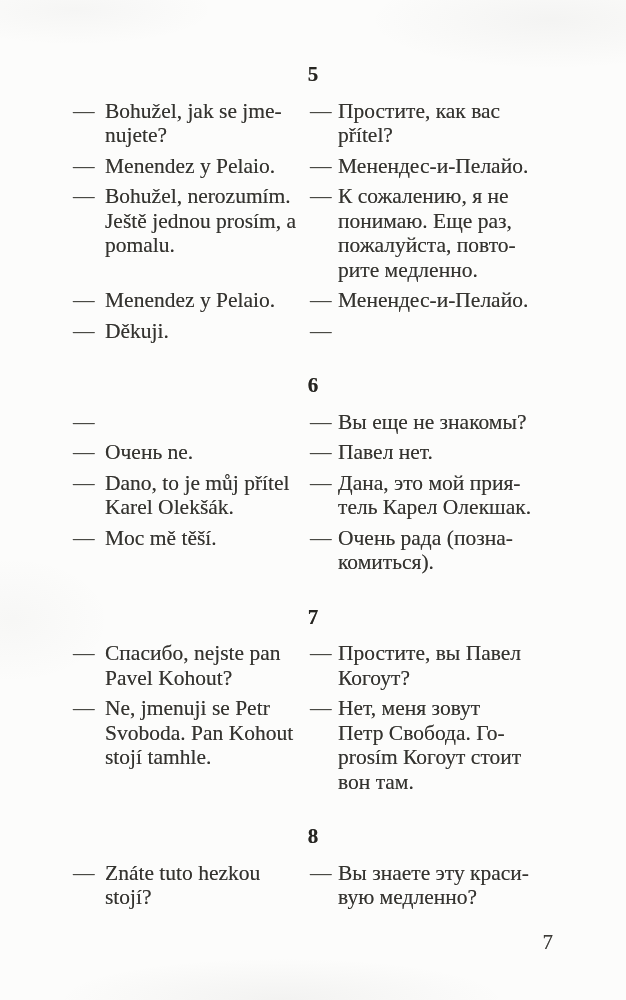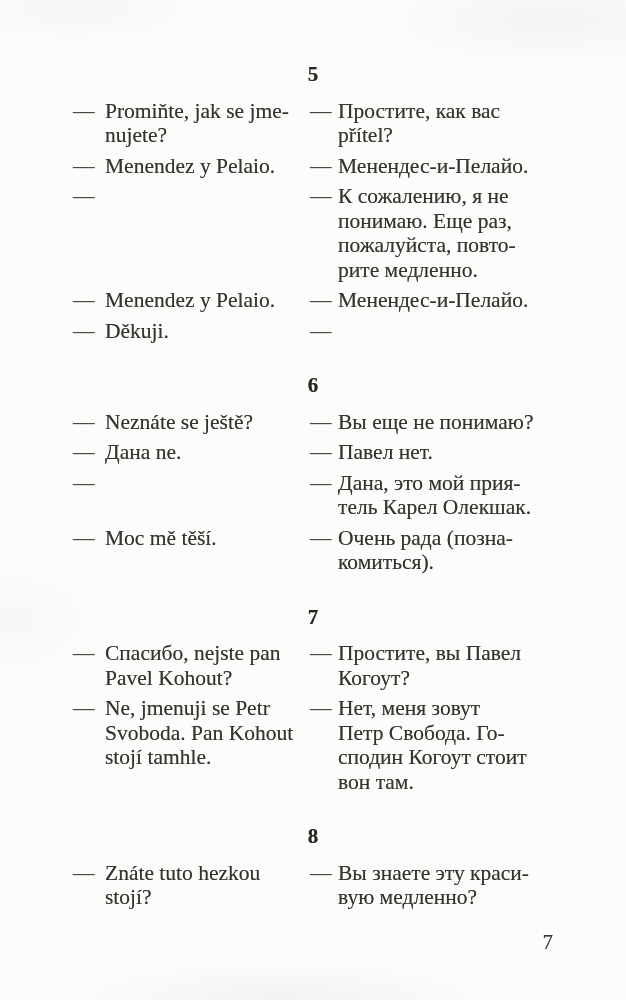--- a/index.html
+++ b/index.html
@@ -68,21 +68,21 @@
 <body>
 
 <div class="page">
   <div class="content">
 
     <section class="section">
       <div class="section-number">5</div>
       <div class="row">
         <div class="col col-cs">
           <span class="dash">—</span>
-          <div class="text">Promiňte, jak se jme-
+          <div class="text">Bohužel, jak se jme-
 nujete?</div>
         </div>
         <div class="col col-ru">
           <span class="dash">—</span>
           <div class="text">Простите, как вас
 přítel?</div>
         </div>
       </div>
       <div class="row">
         <div class="col col-cs">
@@ -90,20 +90,23 @@
           <div class="text">Menendez y Pelaio.</div>
         </div>
         <div class="col col-ru">
           <span class="dash">—</span>
           <div class="text">Менендес-и-Пелайо.</div>
         </div>
       </div>
       <div class="row">
         <div class="col col-cs">
           <span class="dash">—</span>
+          <div class="text">Bohužel, nerozumím.
+Ještě jednou prosím, a
+pomalu.</div>
         </div>
         <div class="col col-ru">
           <span class="dash">—</span>
           <div class="text">К сожалению, я не
 понимаю. Еще раз,
 пожалуйста, повто-
 рите медленно.</div>
         </div>
       </div>
       <div class="row">
@@ -125,40 +128,41 @@
           <span class="dash">—</span>
         </div>
       </div>
     </section>
 
     <section class="section">
       <div class="section-number">6</div>
       <div class="row">
         <div class="col col-cs">
           <span class="dash">—</span>
-          <div class="text">Neznáte se ještě?</div>
-        </div>
-        <div class="col col-ru">
-          <span class="dash">—</span>
-          <div class="text">Вы еще не понимаю?</div>
-        </div>
-      </div>
-      <div class="row">
-        <div class="col col-cs">
-          <span class="dash">—</span>
-          <div class="text">Дана ne.</div>
+        </div>
+        <div class="col col-ru">
+          <span class="dash">—</span>
+          <div class="text">Вы еще не знакомы?</div>
+        </div>
+      </div>
+      <div class="row">
+        <div class="col col-cs">
+          <span class="dash">—</span>
+          <div class="text">Очень ne.</div>
         </div>
         <div class="col col-ru">
           <span class="dash">—</span>
           <div class="text">Павел нет.</div>
         </div>
       </div>
       <div class="row">
         <div class="col col-cs">
           <span class="dash">—</span>
+          <div class="text">Dano, to je můj přítel
+Karel Olekšák.</div>
         </div>
         <div class="col col-ru">
           <span class="dash">—</span>
           <div class="text">Дана, это мой прия-
 тель Карел Олекшак.</div>
         </div>
       </div>
       <div class="row">
         <div class="col col-cs">
           <span class="dash">—</span>
@@ -190,21 +194,21 @@
         <div class="col col-cs">
           <span class="dash">—</span>
           <div class="text">Ne, jmenuji se Petr
 Svoboda. Pan Kohout
 stojí tamhle.</div>
         </div>
         <div class="col col-ru">
           <span class="dash">—</span>
           <div class="text">Нет, меня зовут
 Петр Свобода. Го-
-сподин Когоут стоит
+prosím Когоут стоит
 вон там.</div>
         </div>
       </div>
     </section>
 
     <section class="section">
       <div class="section-number">8</div>
       <div class="row">
         <div class="col col-cs">
           <span class="dash">—</span>

